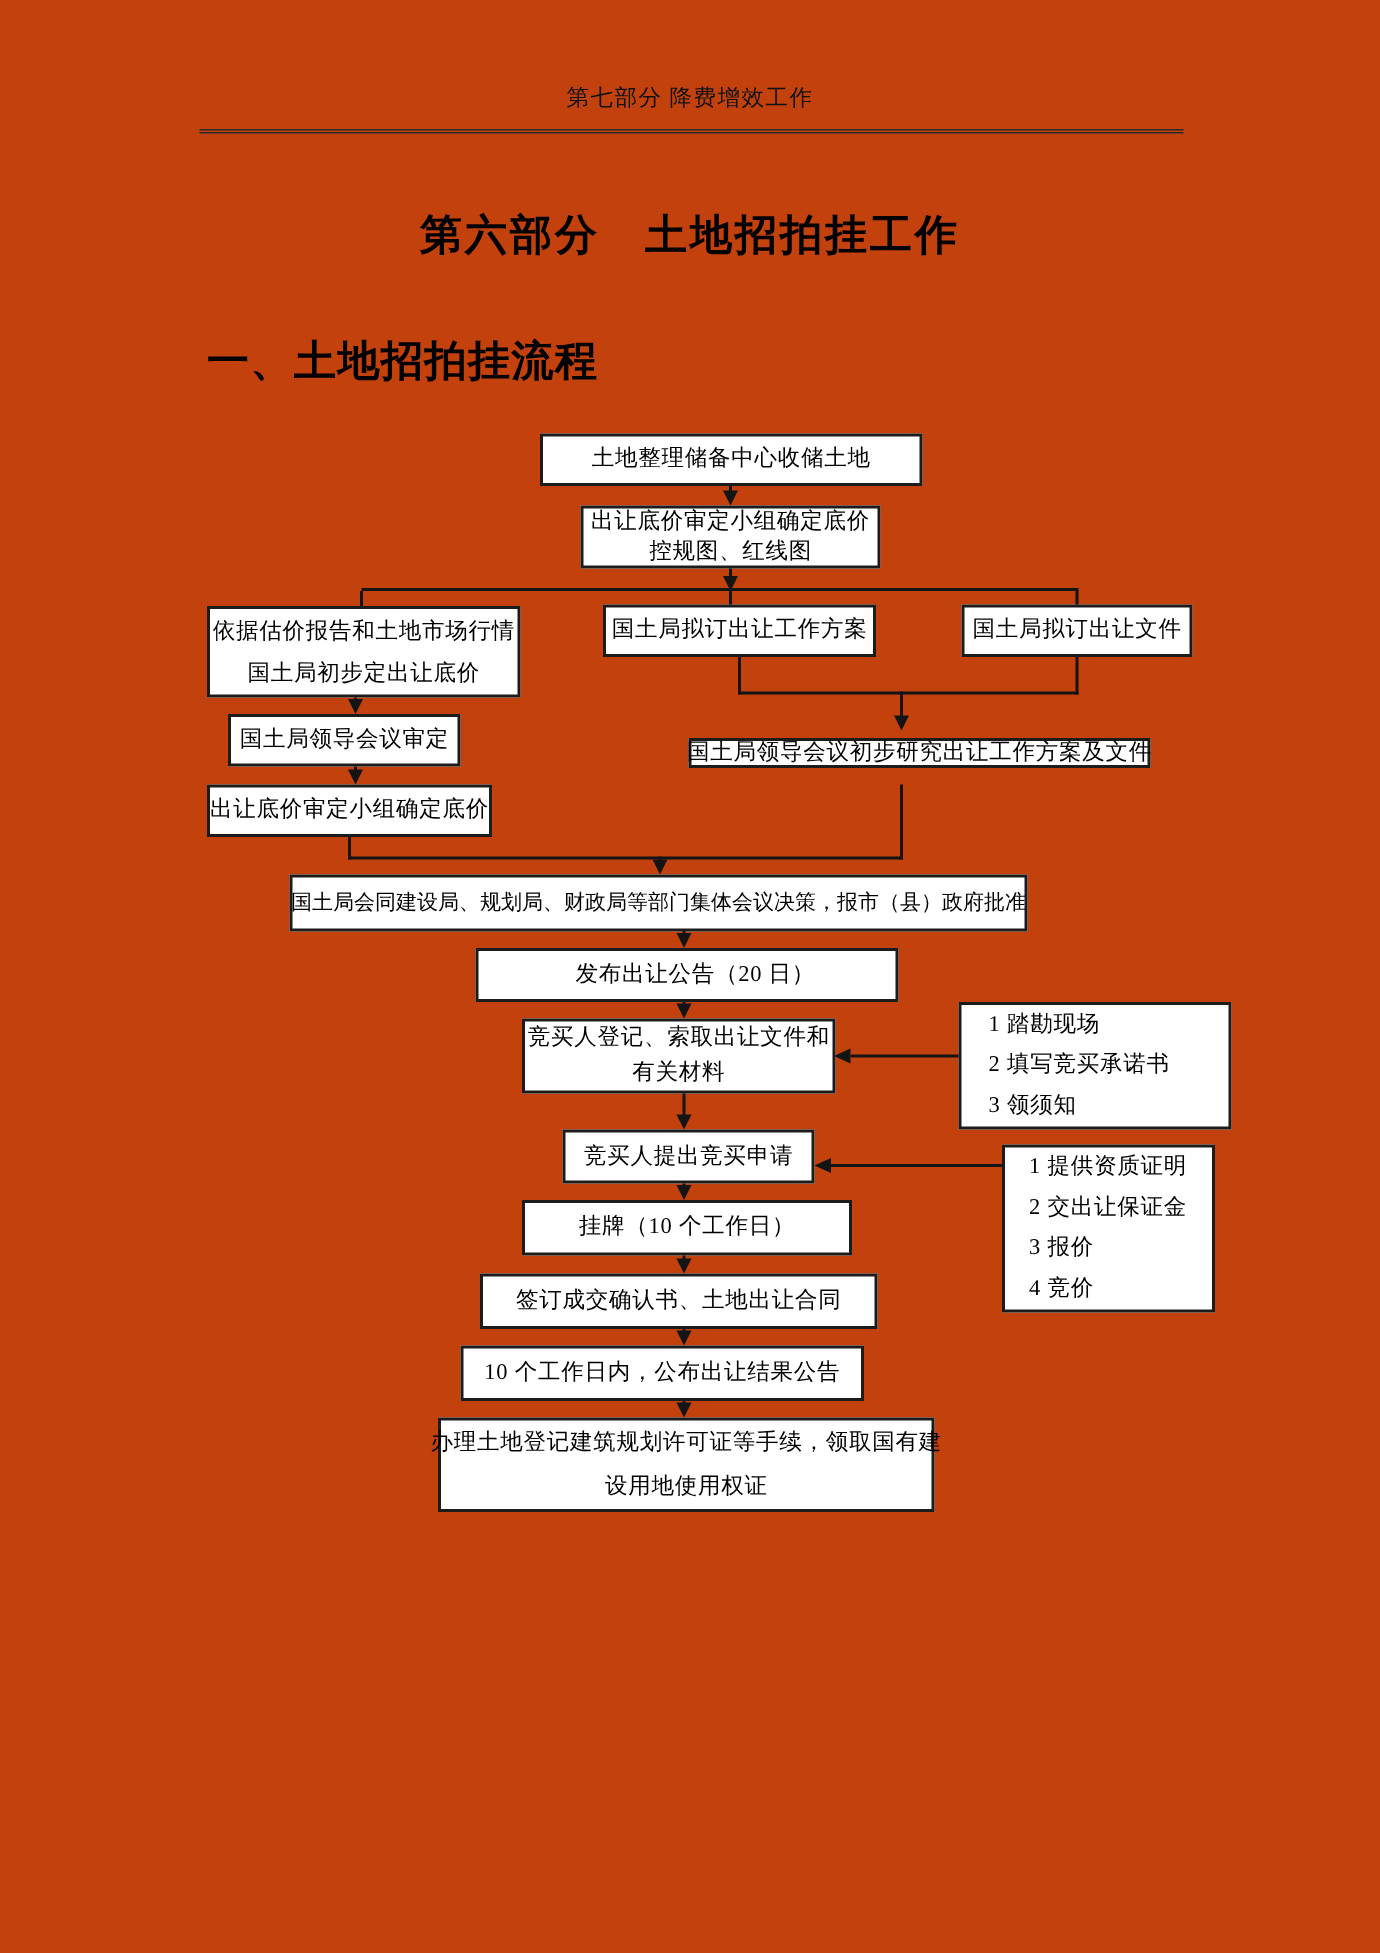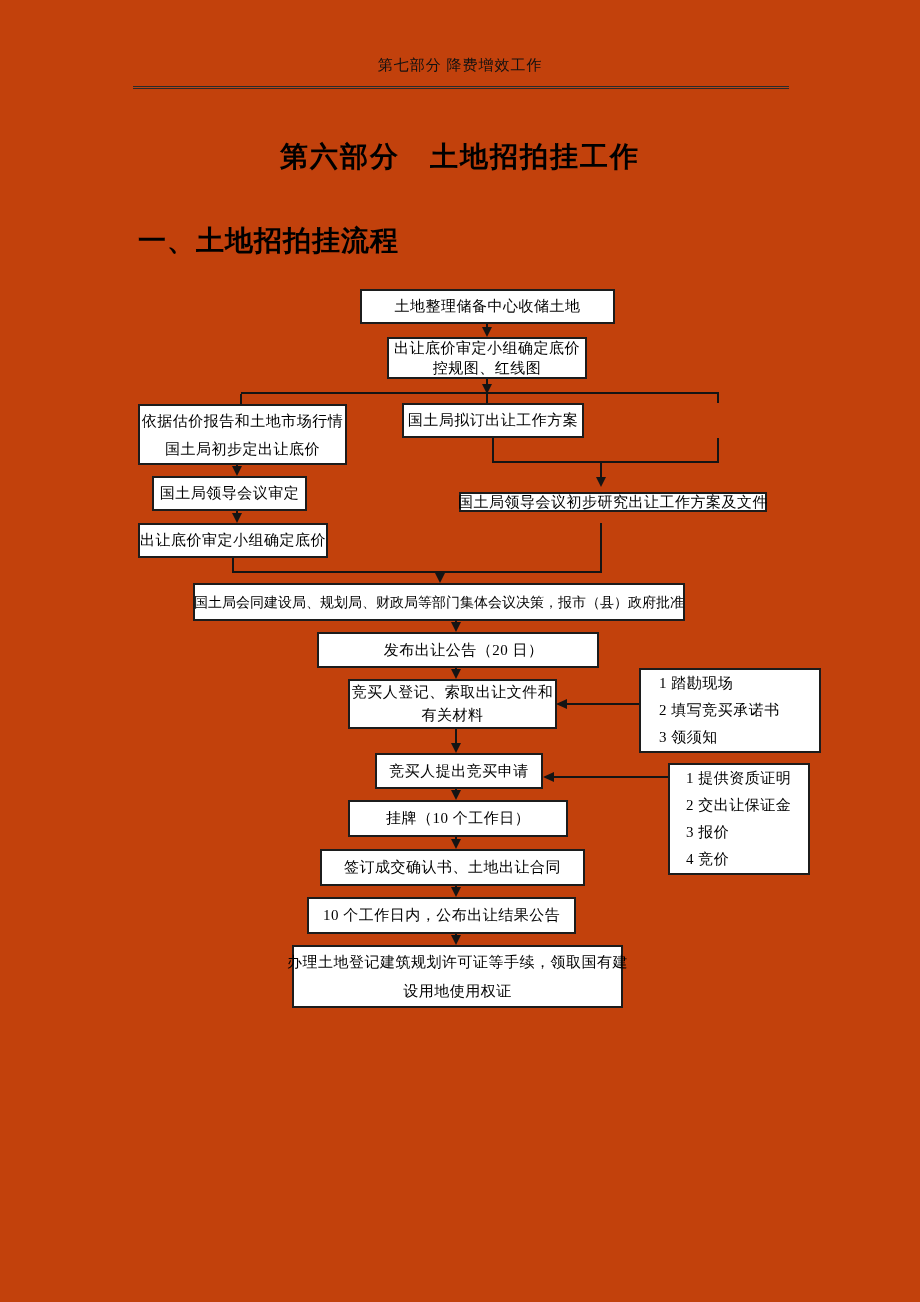--- a/index.html
+++ b/index.html
@@ -79,20 +79,23 @@
 
   <div class="node loose" style="left:138px;top:404px;width:209px;height:61px;">
     <span>依据估价报告和土地市场行情</span>
     <span>国土局初步定出让底价</span>
   </div>
 
   <div class="node" style="left:402px;top:403px;width:182px;height:35px;">
     <span>国土局拟订出让工作方案</span>
   </div>
 
+  <div class="node" style="left:641px;top:403px;width:154px;height:35px;">
+    <span>国土局拟订出让文件</span>
+  </div>
 
   <div class="node" style="left:152px;top:476px;width:155px;height:35px;">
     <span>国土局领导会议审定</span>
   </div>
 
   <div class="node" style="left:459px;top:492px;width:308px;height:20px;">
     <span>国土局领导会议初步研究出让工作方案及文件</span>
   </div>
 
   <div class="node" style="left:138px;top:523px;width:190px;height:35px;">

